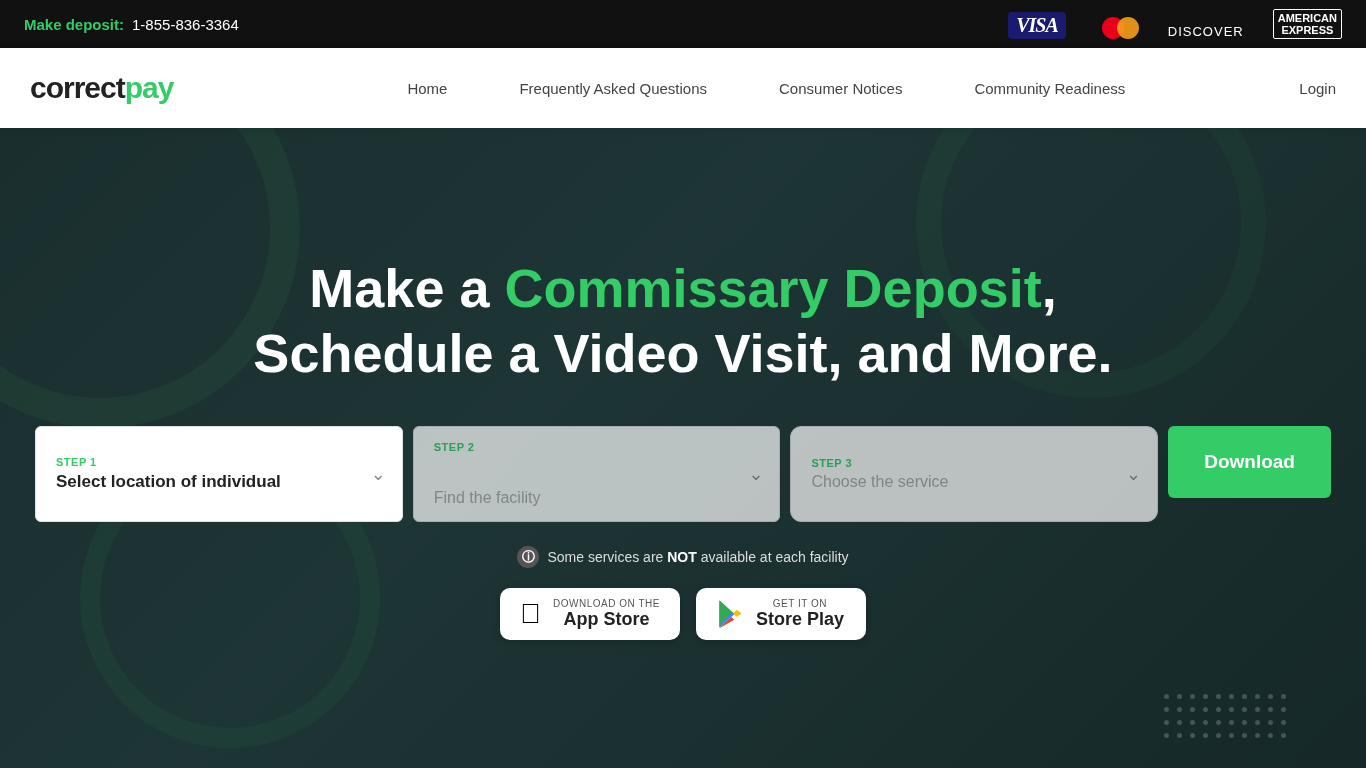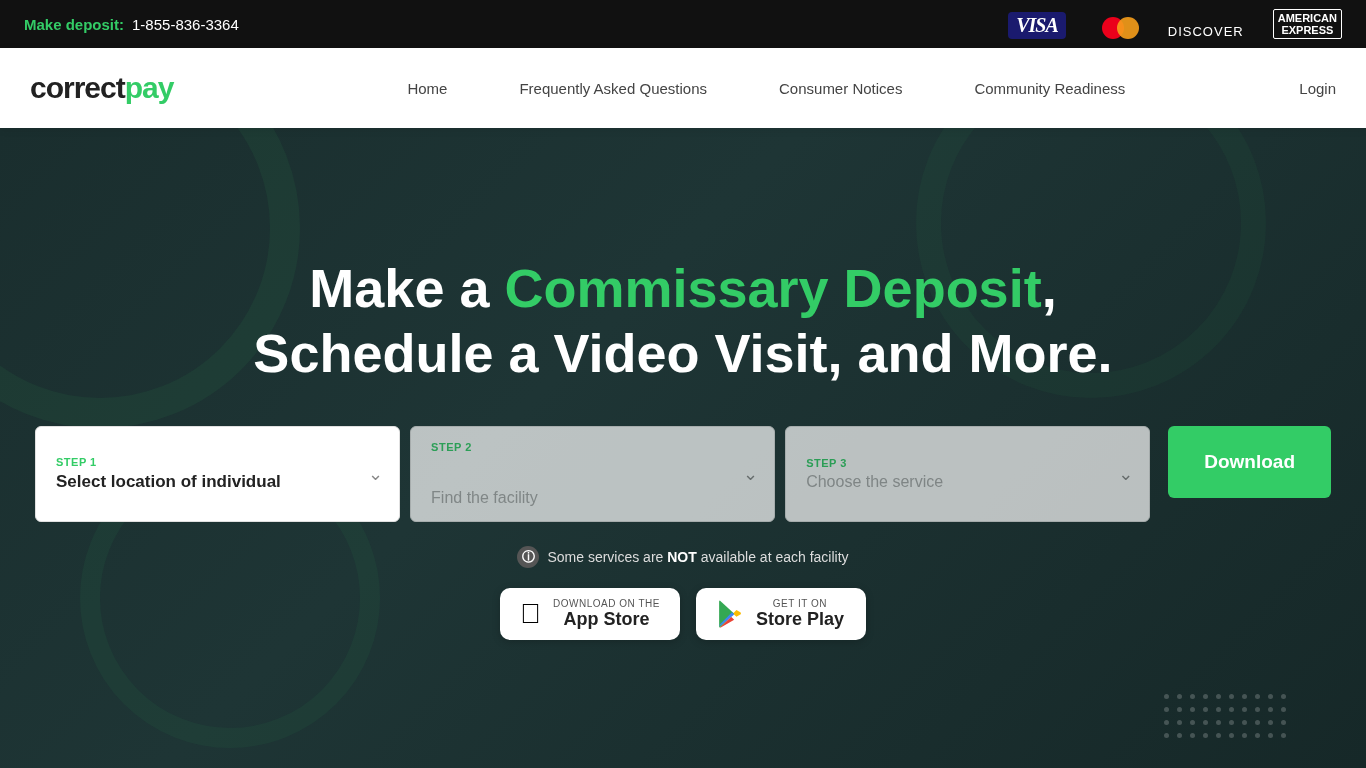--- a/index.html
+++ b/index.html
@@ -211,21 +211,21 @@
       padding: 14px 20px;
       display: flex;
       flex-direction: column;
       justify-content: center;
       min-width: 0;
       cursor: pointer;
       position: relative;
     }
     .step-box-1 { flex: 1; margin-right: 10px; }
     .step-box-2 { flex: 1; margin-right: 10px; opacity: 0.7; gap: 32px; }
-    .step-box-3 { flex: 1; margin-right: 18px; opacity: 0.7; }
+    .step-box-3 { flex: 1; margin-right: 10px; opacity: 0.7; border-radius: 11px; }
 
     .step-label {
       font-size: 11px;
       font-weight: 700;
       color: #33cc66;
       text-transform: uppercase;
       letter-spacing: 0.5px;
       margin-bottom: 4px;
     }
     .step-value {

